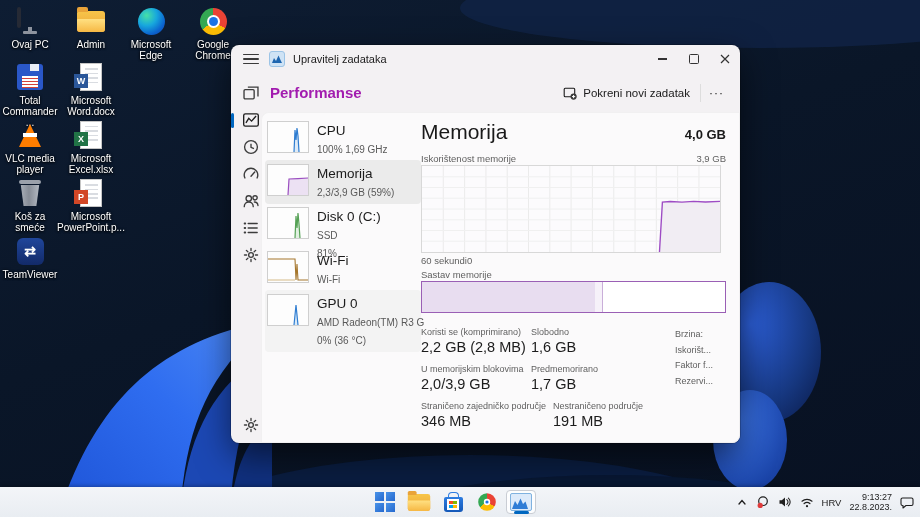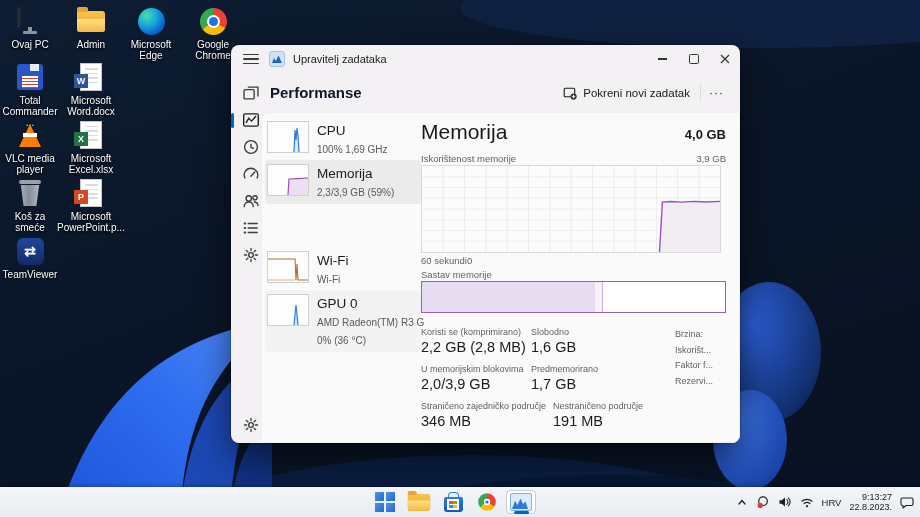--- a/index.html
+++ b/index.html
@@ -52,21 +52,21 @@
   .titlebar{position:absolute;left:0;top:0;right:0;height:28px;display:flex;align-items:center;}
   .hamburger{width:16px;margin-left:12px;display:flex;flex-direction:column;gap:3px;padding:4px 0;}
   .hamburger i{display:block;height:1.4px;background:#3a3a3a;border-radius:1px;}
   .appicon{margin-left:10px;width:14px;height:14px;background:#cfe3f5;border:1px solid #9cc4e6;border-radius:3px;display:flex;align-items:flex-end;}
   .wtitle{margin-left:8px;font-size:11px;color:#1b1b1b;}
   .caption{margin-left:auto;display:flex;height:28px;}
   .cap{width:31px;height:28px;display:flex;align-items:center;justify-content:center;color:#333;}
   .cap .min{width:9px;height:1.4px;background:#333;}
   .cap .max{width:8px;height:8px;border:1.2px solid #333;border-radius:1.5px;}
   .tm-header{position:absolute;left:30px;top:28px;right:0;height:39px;display:flex;align-items:center;}
-  .page-title{margin-left:9px;font-size:15px;font-weight:600;color:#0f172a;}
+  .page-title{margin-left:9px;font-size:15px;font-weight:600;color:#a21caf;}
   .run-task{margin-left:auto;display:flex;align-items:center;gap:6px;font-size:11.5px;color:#1a1a1a;padding:4px 8px;border-radius:4px;}
   .more-btn{margin:0 8px 0 2px;padding:2px 8px;font-size:12px;letter-spacing:1px;color:#1a1a1a;border-left:1px solid #ddd;}
   .tm-sidebar-icon{position:absolute;left:11px;width:18px;height:18px;color:#3c3c3c;}
   .sel-indicator{position:absolute;left:0;top:68px;width:3px;height:15px;border-radius:2px;background:#0067c0;}
   .tm-card{position:absolute;left:30px;top:67px;right:0;bottom:0;background:#fbfafb;
     border-top-left-radius:8px;border-bottom-right-radius:8px;box-shadow:inset 0 0 0 1px rgba(0,0,0,.04);}
 
   
   .prow{position:absolute;left:4px;width:152px;display:flex;gap:8px;padding:4px 2px;border-radius:4px;}
   .prow.sel{background:#ebebeb;} .prow.hov{background:#f3f3f3;}
@@ -308,20 +308,29 @@
         <span><span class="pt1">CPU</span><br>
         <span class="pt2">100% 1,69 GHz</span></span>
       </div>
       <div class="prow sel" style="top:48px">
         <svg class="thumb" viewBox="0 0 40 30" preserveAspectRatio="none">
           <path d="M20,30 L21,14 L40,13 L40,30 Z" fill="#ece1f3"></path>
           <polyline points="20,30 21,14 30,13.6 40,13" fill="none" stroke="#9b4fc0" stroke-width="1.2"></polyline>
           </svg>
         <span><span class="pt1">Memorija</span><br>
         <span class="pt2">2,3/3,9 GB (59%)</span></span>
+      </div>
+      <div class="prow" style="top:91px">
+        <svg class="thumb" viewBox="0 0 40 30" preserveAspectRatio="none">
+          <path d="M27,30 L28,8 L29,20 L30,5 L31,16 L32,30 Z" fill="#e0f0e0"></path>
+          <polyline points="27,30 28,8 29,20 30,5 31,16 32,30" fill="none" stroke="#55a155" stroke-width="1.2"></polyline>
+          </svg>
+        <span><span class="pt1">Disk 0 (C:)</span><br>
+        <span class="pt2">SSD</span><br>
+        <span class="pt2">81%</span></span>
       </div>
       <div class="prow" style="top:135px">
         <svg class="thumb" viewBox="0 0 40 30" preserveAspectRatio="none">
           <polyline points="0,7 27,7 28,28 29,12 30,28 40,28" fill="none" stroke="#a5762c" stroke-width="1.1"></polyline>
           <line x1="0" y1="28" x2="27" y2="28" stroke="#caa86a" stroke-width="0.8"></line>
           </svg>
         <span><span class="pt1">Wi-Fi</span><br>
         <span class="pt2">Wi-Fi</span><br>
         <span class="pt2">S: 0 P: 0 kB/s</span></span>
       </div>

